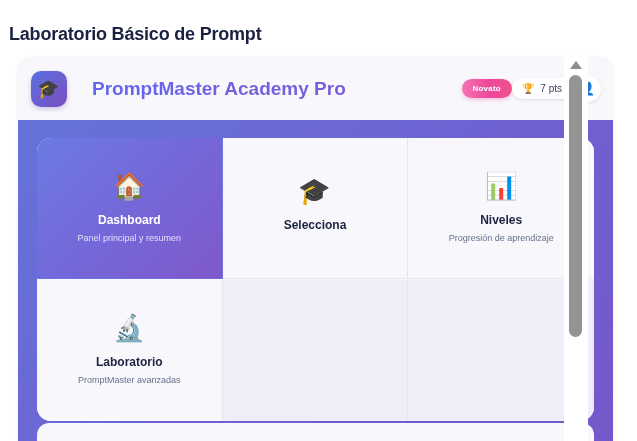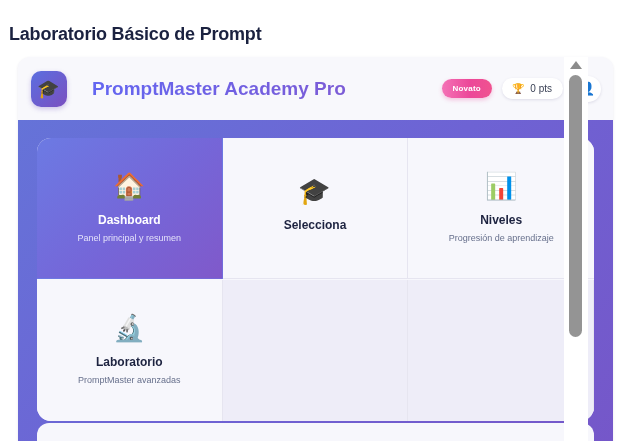--- a/index.html
+++ b/index.html
@@ -45,21 +45,21 @@
   }
   .app-title {
     margin-left:25px;
     font-size:19px; font-weight:bold;
     background:linear-gradient(90deg,#6366f1 0%,#7c5cd6 100%);
     -webkit-background-clip:text; background-clip:text;
     -webkit-text-fill-color:transparent; color:#6d63dd;
     white-space:nowrap;
   }
   .header-right {
-    margin-left:auto; display:flex; align-items:center; gap:10px;
+    margin-left:auto; display:flex; align-items:center; 
   }
   .rank-badge {
     background:linear-gradient(90deg,#f472b6 0%,#ec4899 55%,#f0528f 100%);
     color:#ffffff; font-size:8px; font-weight:bold;
     padding:5px 11px; border-radius:999px;
     letter-spacing:.2px;
     box-shadow:0 2px 4px rgba(236,72,153,.30);
   }
   .pts-chip {
     background:#ffffff; border-radius:999px;
@@ -156,21 +156,21 @@
     <div class="app-header">
       <div class="logo-badge">
         <span>🎓</span>
       </div>
       <div class="app-title">PromptMaster Academy Pro</div>
 
       <div class="header-right">
         <div class="rank-badge">Novato</div>
         <div class="pts-chip">
           <span>🏆</span>
-          <span>0 pts</span>
+          <span>7 pts</span>
         </div>
         <div class="avatar-chip">
           <span class="avatar-glyph">👤</span>
         </div>
       </div>
     </div>
 
     <div class="nav-band">
       <div class="nav-grid">
 

